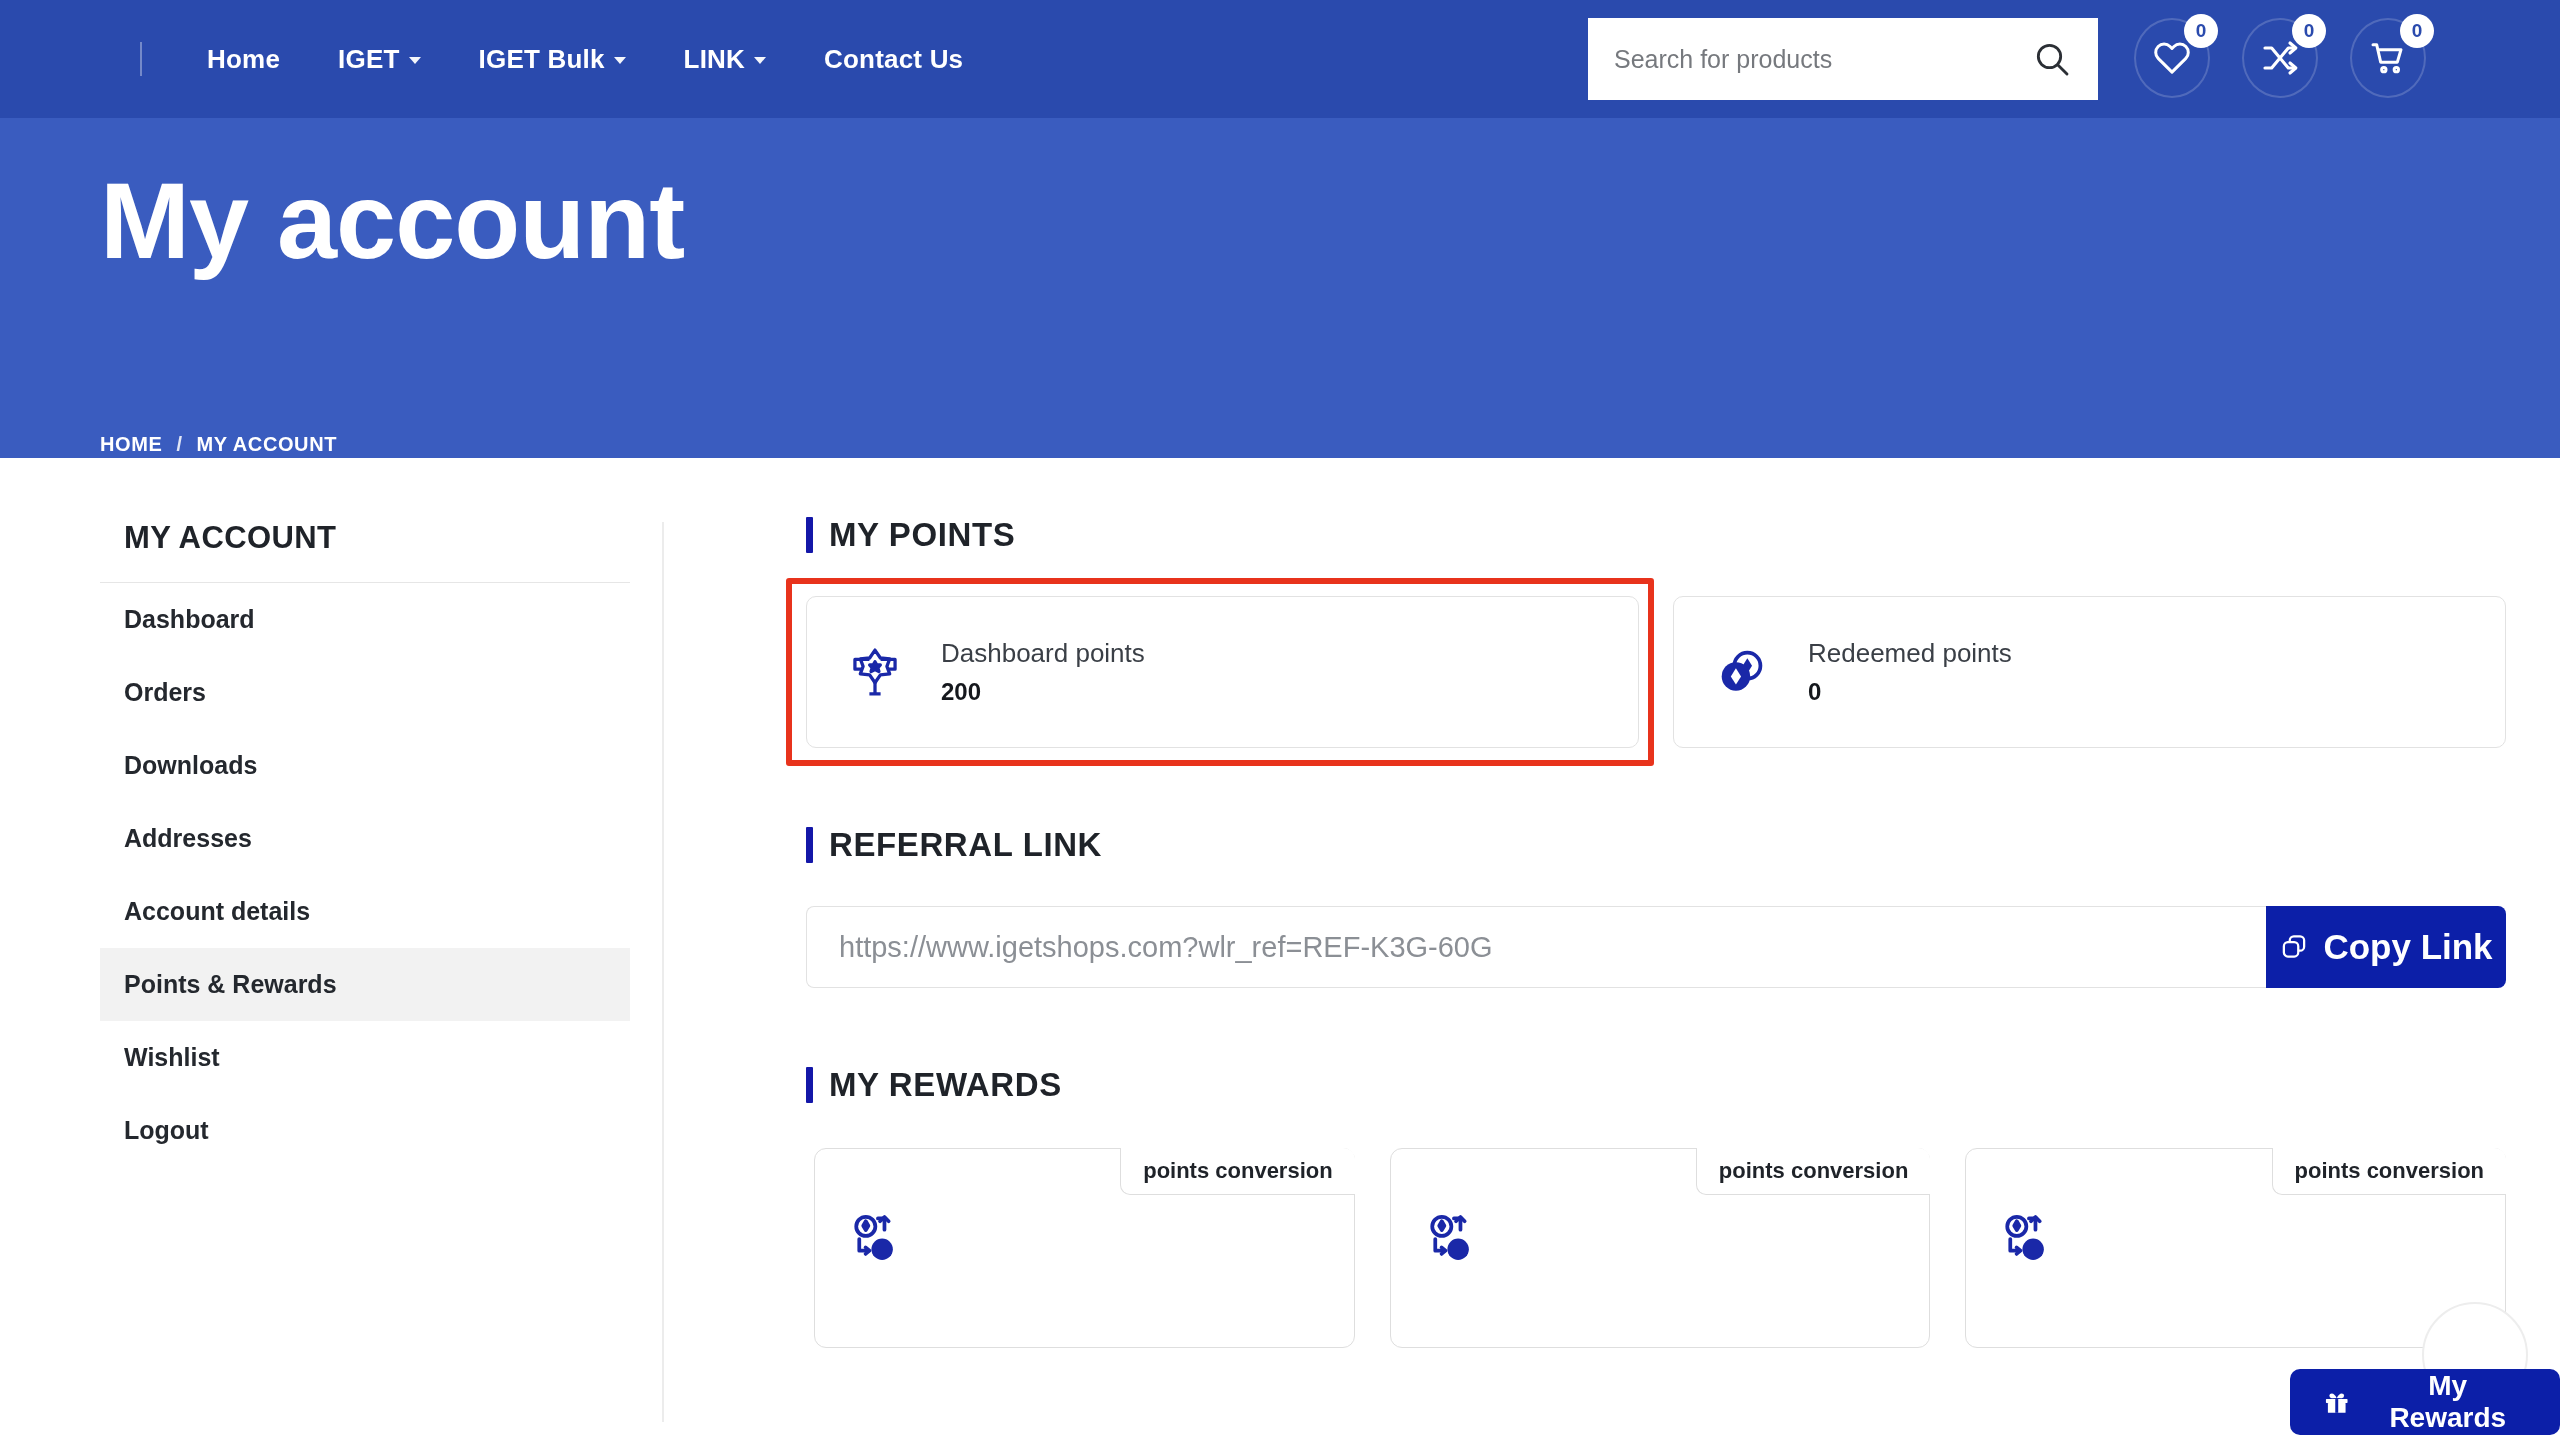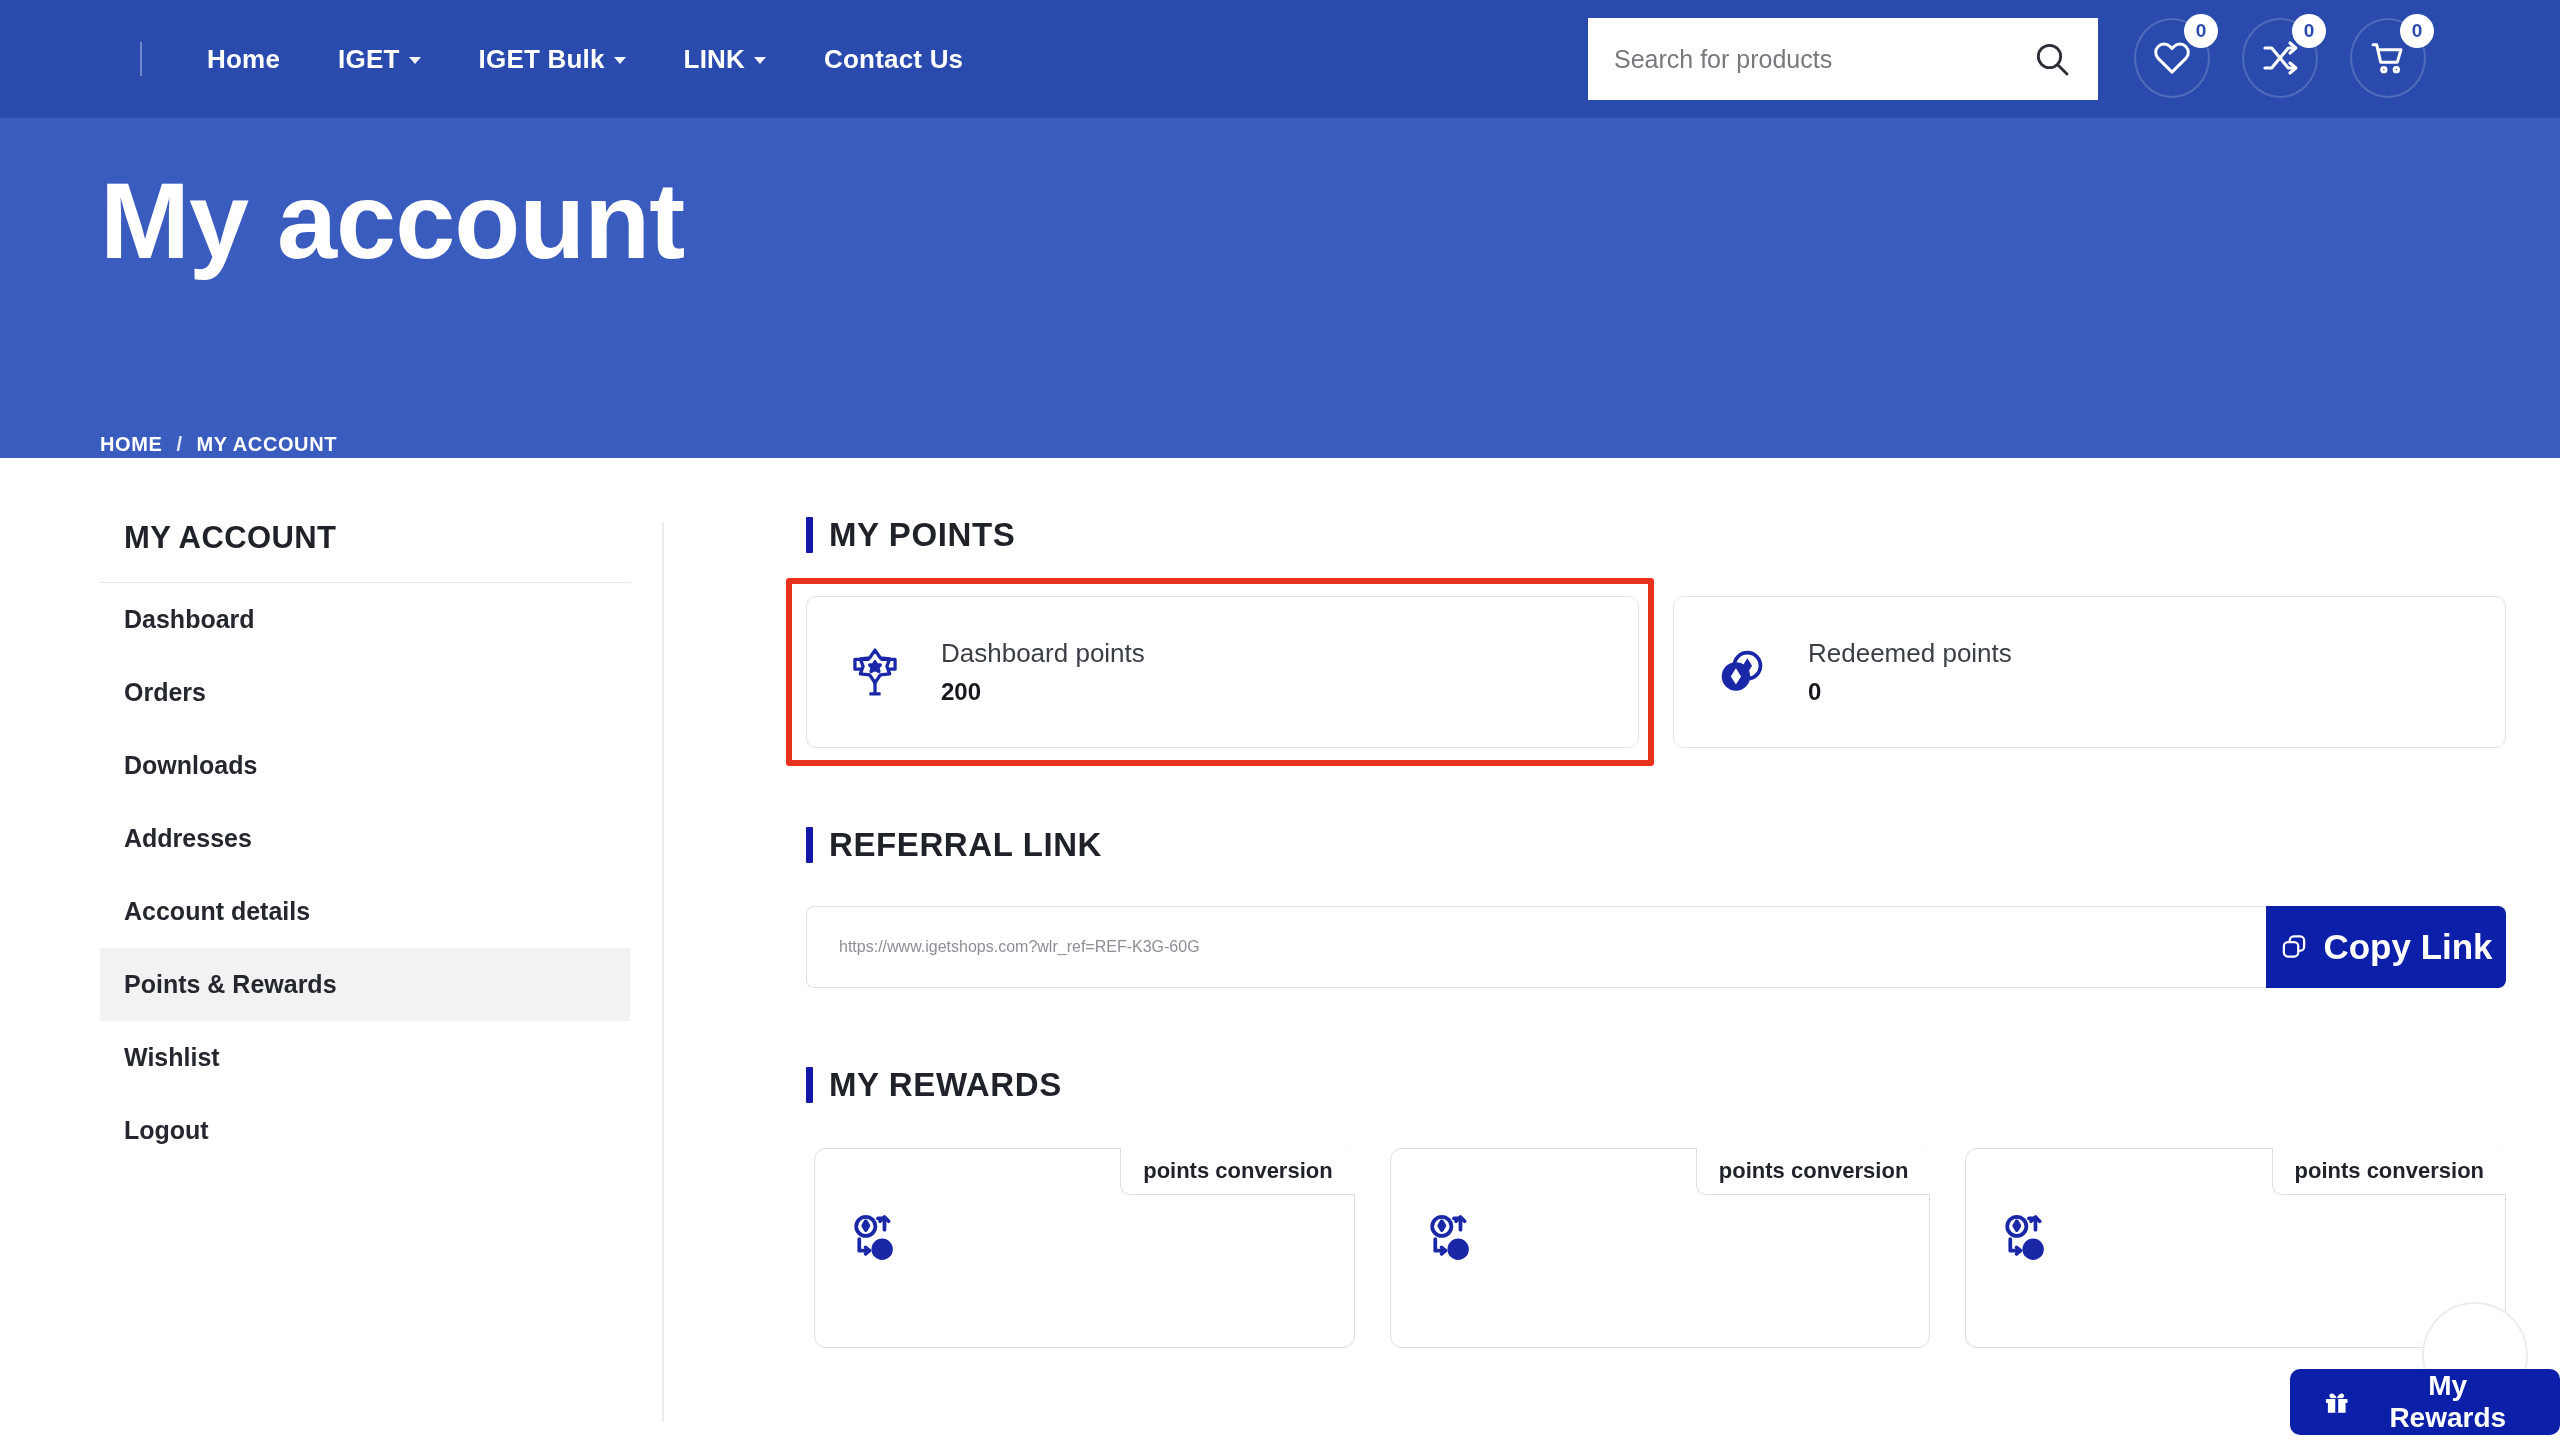--- a/index.html
+++ b/index.html
@@ -114,21 +114,21 @@
   .highlight-box {
     position:absolute; left:-20px; top:-18px; width:868px; height:188px;
     border:6px solid #e8331c; border-radius:3px; pointer-events:none;
   }
 
   
   .ref-section { margin-top:78px; }
   .ref-row { display:flex; align-items:stretch; margin-top:42px; }
   .ref-input {
     flex:1; height:82px; border:1px solid #e2e2e2; border-right:none;
-    border-radius:8px 0 0 8px; padding:0 32px; font-size:16px; color:#8b8f95;
+    border-radius:8px 0 0 8px; padding:0 32px; font-size:29px; color:#8b8f95;
     font-family:"Liberation Sans", sans-serif; outline:none; background:#fff;
   }
   .ref-input::placeholder { color:#8b8f95; }
   .copy-btn {
     width:240px; background:#0c1fa8; border:none; border-radius:0 8px 8px 0;
     color:#fff; font-size:35px; font-weight:600; cursor:pointer;
     display:flex; align-items:center; justify-content:center; gap:14px;
     font-family:"Liberation Sans", sans-serif;
   }
 

